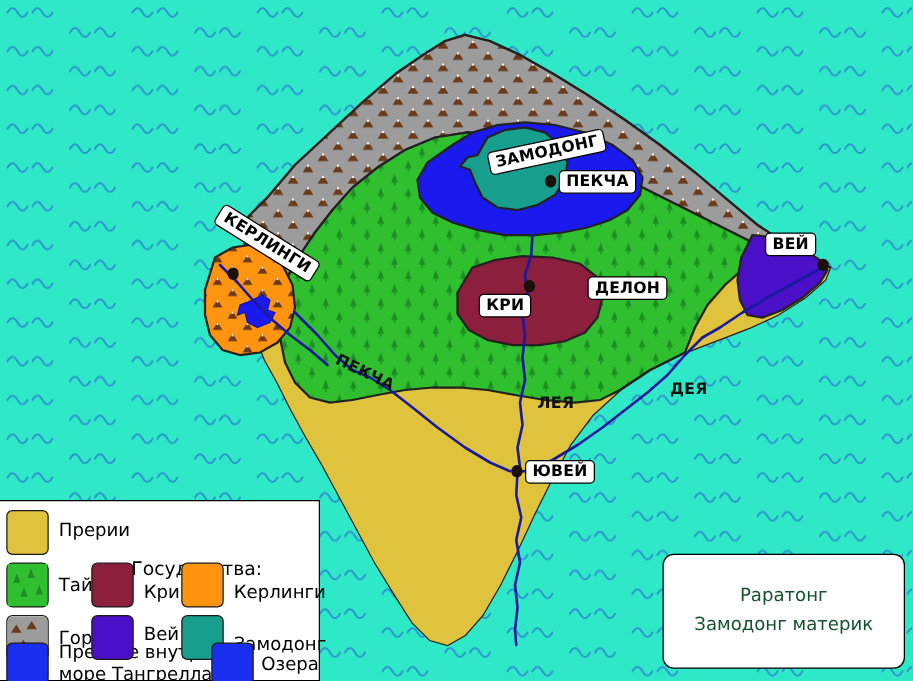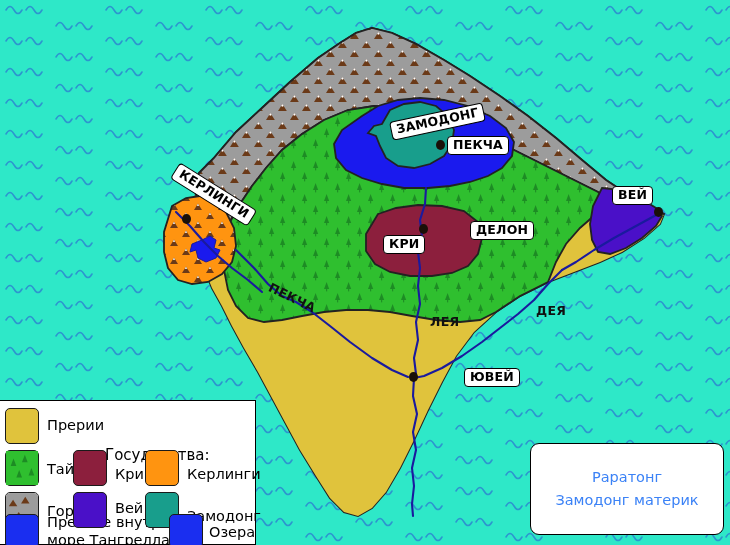--- a/index.html
+++ b/index.html
@@ -43,21 +43,21 @@
   .sw{position:absolute;border:1.2px solid #1a1a1a;border-radius:5px;box-sizing:border-box;}
   .lg-txt{position:absolute;font-size:14.5px;color:#000;white-space:nowrap;line-height:1.12;}
   .lg-head{position:absolute;font-size:15px;color:#000;white-space:nowrap;}
 
   
   #titlecard{
     position:absolute;left:530px;top:443px;width:194px;height:92px;
     background:#fff;border:1.7px solid #000;border-radius:9px;box-sizing:border-box;
     display:flex;flex-direction:column;align-items:center;justify-content:center;
   }
-  #titlecard div{font-size:14.5px;color:#3b82f6;line-height:1.62;white-space:nowrap;}
+  #titlecard div{font-size:14.5px;color:#14532d;line-height:1.62;white-space:nowrap;}
 </style>
 </head>
 <body>
 
 <div id="stage">
 
   <svg class="map" viewBox="0 0 730 545">
     <defs>
 
       <pattern id="pWaves" width="100" height="62" patternUnits="userSpaceOnUse">
@@ -189,21 +189,21 @@
   <div class="boxlabel" style="left:430px;top:221px;margin-left:40px;">ДЕЛОН</div>
 
   <div class="boxlabel" style="left:612px;top:186px;">ВЕЙ</div>
   <div class="citydot" style="left:654px;top:207px;"></div>
 
   <div class="plainlabel" style="left:267px;top:290px;transform:rotate(26deg);">ПЕКЧА</div>
   <div class="plainlabel" style="left:430px;top:314px;">ЛЕЯ</div>
   <div class="plainlabel" style="left:536px;top:303px;">ДЕЯ</div>
 
   <div class="citydot" style="left:409px;top:372px;"></div>
-  <div class="boxlabel" style="left:420px;top:368px;margin-left:44px;">ЮВЕЙ</div>
+  <div class="boxlabel" style="left:420px;top:368px;">ЮВЕЙ</div>
 
   <div id="legend">
     <div class="sw" style="left:8px;top:7px;width:34px;height:36px;background:#e0c33c;"></div>
     <div class="lg-txt" style="left:50px;top:16px;">Прерии</div>
 
     <div class="lg-head" style="left:108px;top:45px;">Государства:</div>
 
     <div class="sw" style="left:8px;top:49px;width:34px;height:36px;background:#2fbf2f;">
       <svg width="100%" height="100%" viewBox="0 0 34 36">
         <rect width="34" height="36" fill="#2fbf2f"></rect>

